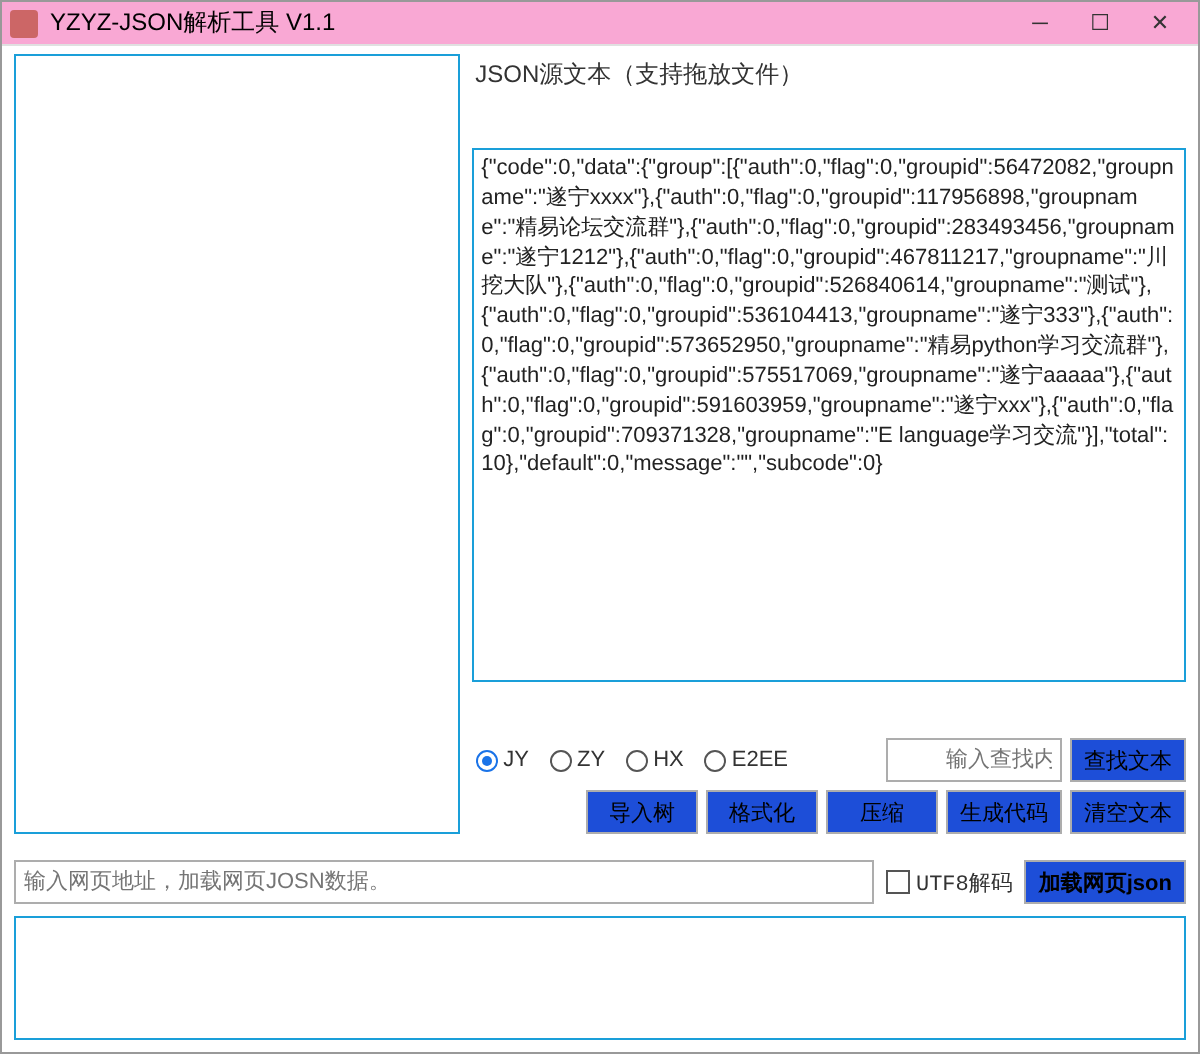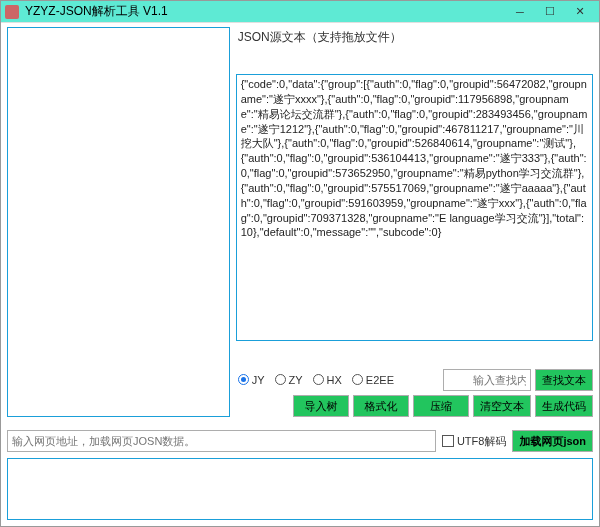--- a/index.html
+++ b/index.html
@@ -14,21 +14,21 @@
   .window {
     width: 600px;
     height: 527px;
     background: #fff;
     border: 1px solid #999;
     display: flex;
     flex-direction: column;
   }
   .titlebar {
     height: 22px;
-    background: #5eead4;
+    background: #f9a8d4;
     display: flex;
     align-items: center;
     padding: 0 4px;
     border-bottom: 1px solid #e0e0e0;
   }
   .titlebar .app-icon {
     width: 14px; height: 14px;
     background: #c66;
     margin-right: 6px;
     border-radius: 2px;
@@ -102,21 +102,21 @@
   }
   .radio-group {
     flex: 1;
     display: flex;
     gap: 10px;
     align-items: center;
     padding-left: 2px;
   }
   .radio-item {
     display: flex;
-    align-items: flex-start;
+    align-items: flex-end;
     gap: 3px;
     font-size: 11px;
     color: #333;
   }
   .radio-dot {
     width: 11px; height: 11px;
     border: 1px solid #555;
     border-radius: 50%;
     display: inline-flex;
     align-items: center; justify-content: center;
@@ -128,21 +128,21 @@
     background: #1a73e8;
     border-radius: 50%;
   }
   .radio-dot.sel { border-color: #1a73e8; }
 
   .btn {
     height: 22px;
     min-width: 56px;
     padding: 0 6px;
     border: 1px solid #adadad;
-    background: #22c55e;
+    background: #1d4ed8;
     font-size: 11px;
     color: #000;
     display: inline-flex;
     align-items: center;
     justify-content: center;
     cursor: default;
   }
   .input {
     height: 22px;
     border: 1px solid #adadad;
@@ -159,20 +159,21 @@
     gap: 6px;
     margin-top: 13px;
     align-items: center;
   }
   .chk {
     display: flex;
     align-items: center;
     gap: 3px;
     font-size: 11px;
     color: #333;
+    font-family: Liberation Mono, monospace;
   }
   .chkbox {
     width: 12px; height: 12px;
     border: 1px solid #555;
     background: #fff;
   }
 
   .output {
     margin-top: 6px;
     height: 62px;
@@ -230,22 +231,22 @@
               </div>
             </div>
             <input class="input search-inp" placeholder="输入查找内容" style="">
             <div class="btn">查找文本</div>
           </div>
 
           <div class="row" style="justify-content:flex-end;">
             <div class="btn">导入树</div>
             <div class="btn">格式化</div>
             <div class="btn">压缩</div>
+            <div class="btn">生成代码</div>
             <div class="btn">清空文本</div>
-            <div class="btn">生成代码</div>
           </div>
         </div>
       </div>
 
     </div>
 
     <div class="row-url">
       <input class="input url" placeholder="输入网页地址，加载网页JOSN数据。" style="">
       <div class="chk">
         <span class="chkbox"></span>

